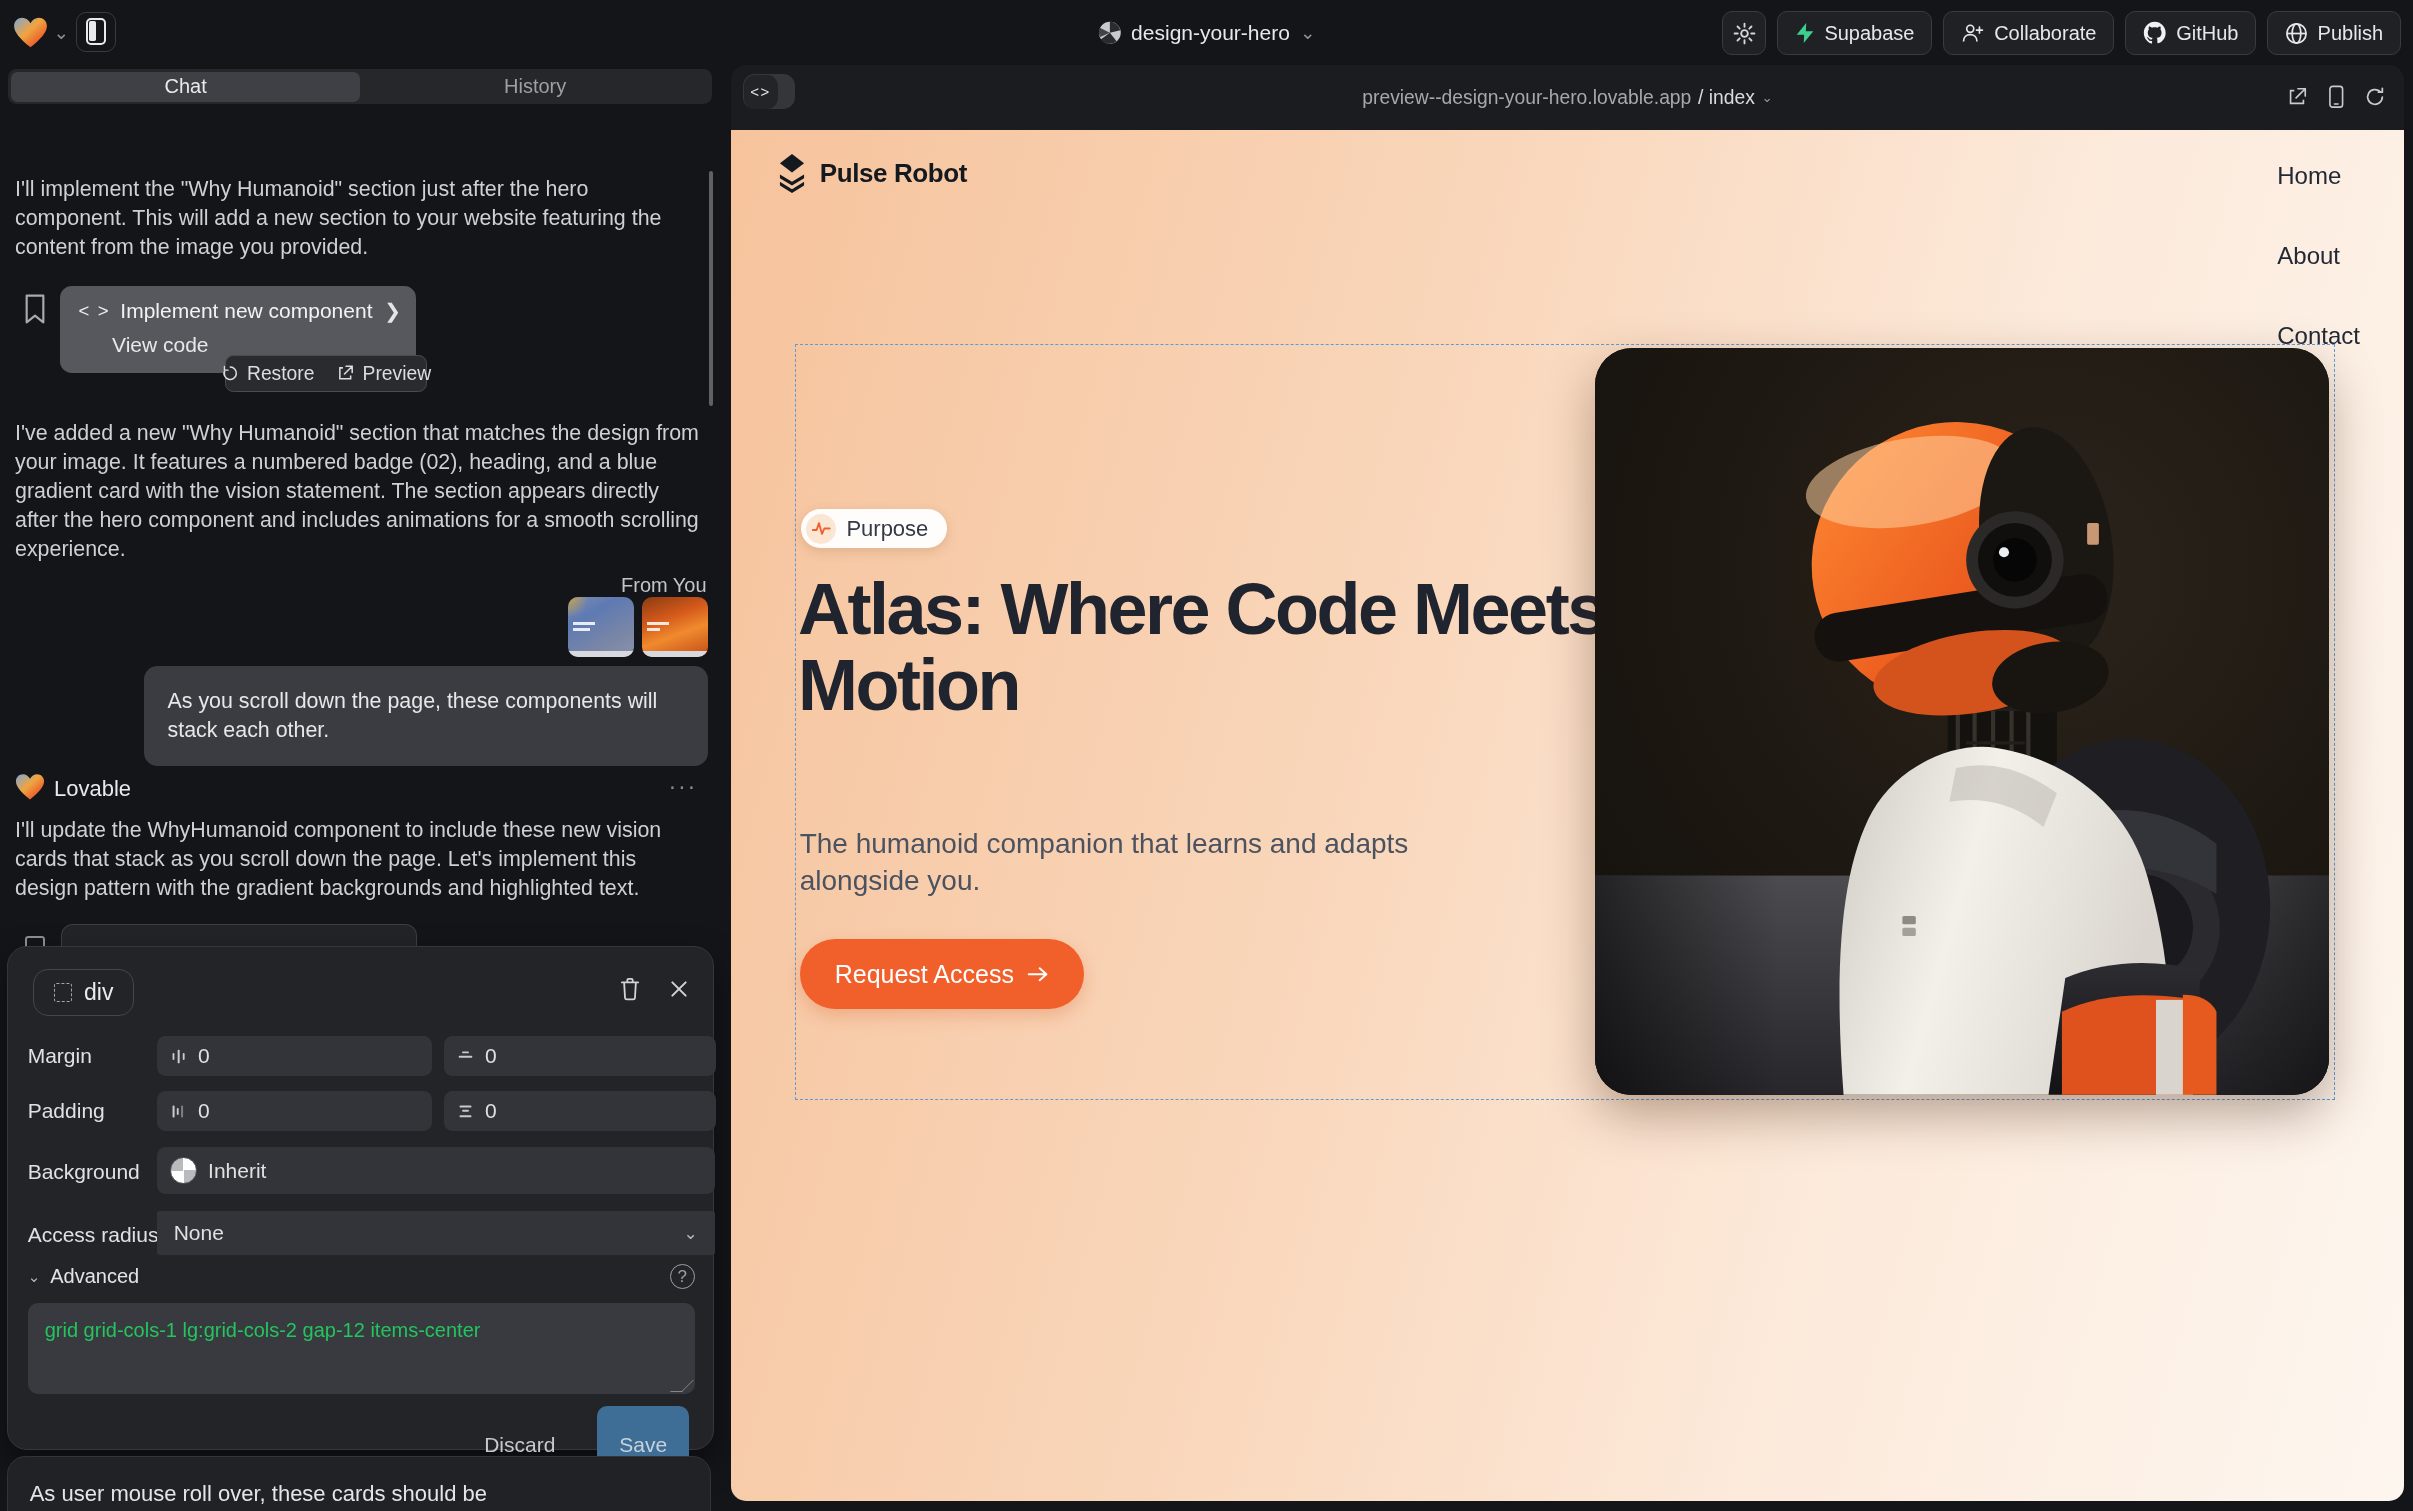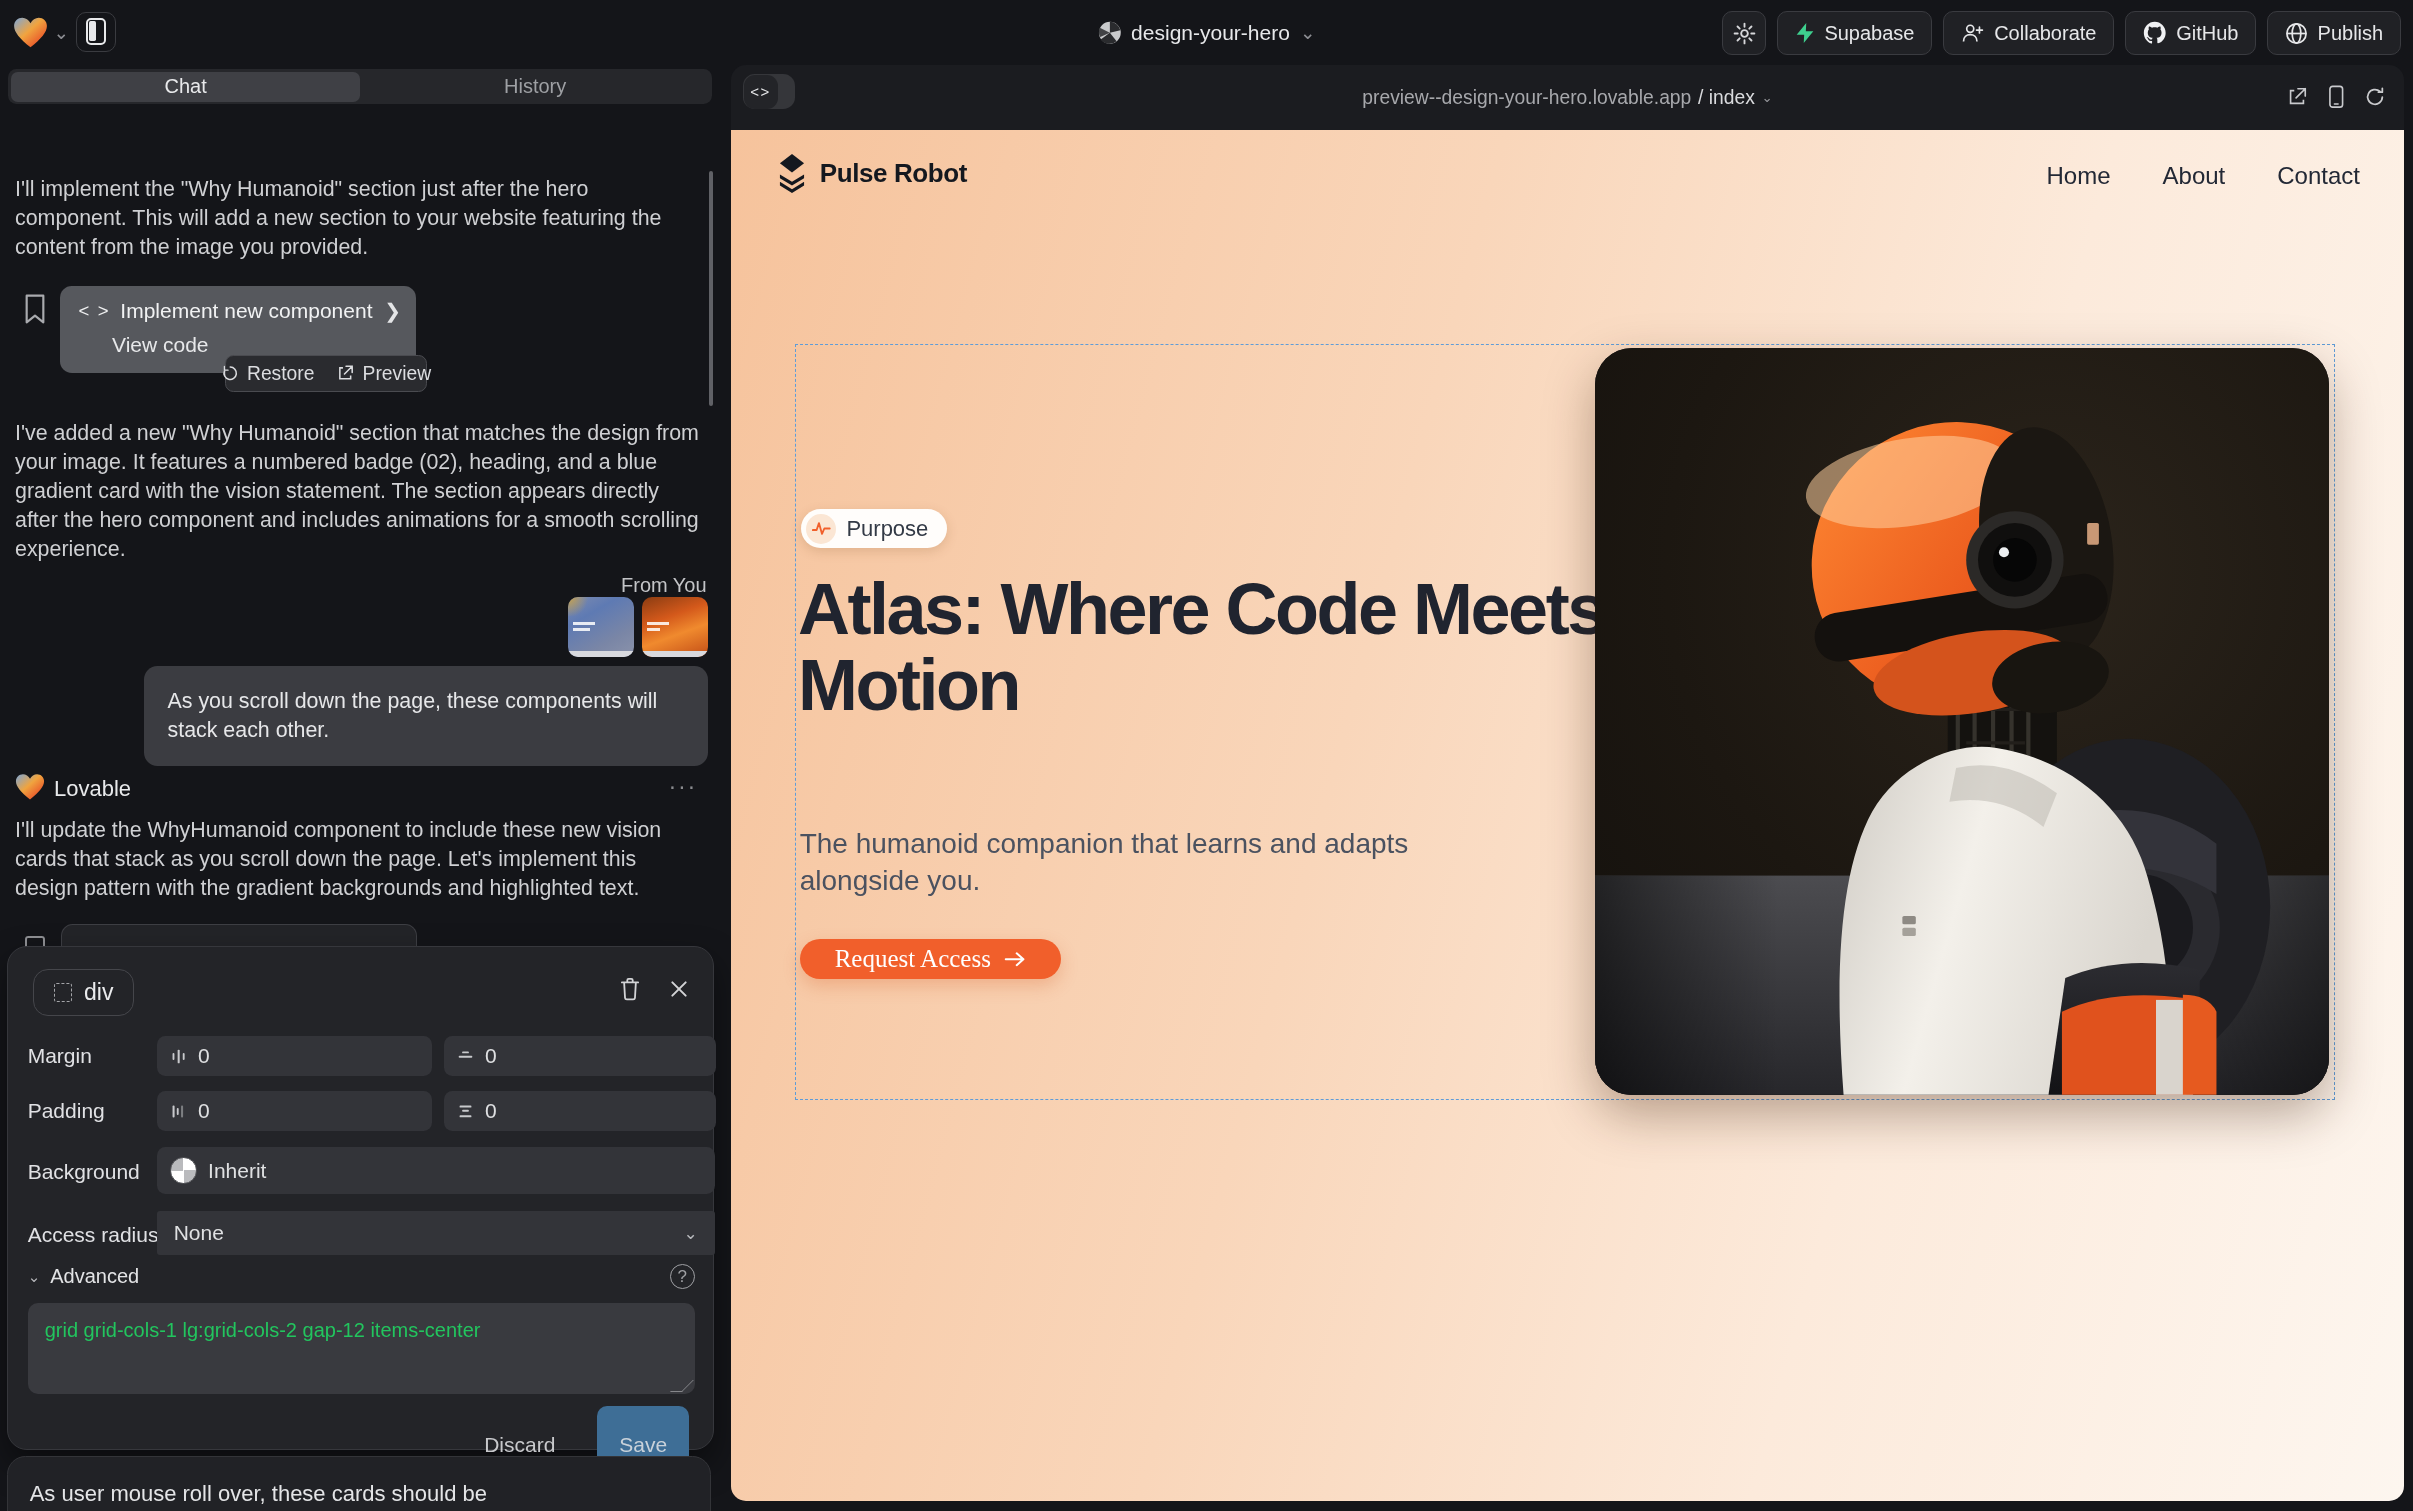--- a/index.html
+++ b/index.html
@@ -89,31 +89,31 @@
   #url-bar .host { color:#a7a8ac; }
   #url-bar .path { color:#dadbde; }
   #url-bar .chev { font-size:13.4px; color:#9a9b9f; }
   #preview-actions { position:absolute; right:18.5px; top:20px; display:flex; gap:18.5px; align-items:center; }
   #preview-actions svg { cursor:pointer; }
 
   
   #site { position:absolute; left:0; top:65px; width:1673px; height:1371px; background:linear-gradient(105deg,#f6c39c 0%,#f9d6ba 38%,#fceadb 68%,#fdf6ef 100%); }
   #site-nav { position:absolute; left:0; top:0; width:100%; height:92px; }
   #brand { position:absolute; left:45px; top:23.5px; display:flex; align-items:center; gap:11.8px; color:#14181f; font-size:26px; font-weight:bold; letter-spacing:-0.4px; }
-  #nav-links { position:absolute; right:44px; top:32px; display:flex; gap:52px; font-size:24px; color:#222835; }
+  #nav-links { position:absolute; right:44px; top:32px; display:flex; gap:52px; font-size:24px; color:#222835;flex-direction:column; }
   #nav-links span { cursor:pointer; }
 
   #selection-outline { position:absolute; left:64px; top:214px; width:1540px; height:756px; border:1.7px dashed #5e9cd8; pointer-events:none; }
 
   #hero-left { position:absolute; left:67px; top:231px; width:840px; }
   #purpose-badge { position:absolute; left:3.4px; top:148px; height:39px; background:#fffdfb; border-radius:839px; display:flex; align-items:center; gap:10px; padding:0 18.5px 0 5px; box-shadow:0 3.4px 11.8px rgba(120,70,30,.18); font-size:22px; color:#333a46; }
   #purpose-badge .icon-wrap { width:30px; height:30px; border-radius:50%; background:#fbe6d4; display:flex; align-items:center; justify-content:center; }
   #hero-heading { position:absolute; left:0px; top:210px; width:848px; font-size:72px; line-height:76px; font-weight:800; color:#20242f; letter-spacing:-2.5px; }
   #hero-sub { position:absolute; left:1.7px; top:464px; width:621px; font-size:28px; line-height:37px; color:#4b5260; }
-  #cta-btn { position:absolute; left:1.7px; top:578px; height:40px; background:#f15f2b; border:none; border-radius:839px; color:#fff; font-size:25px; display:flex; align-items:center; gap:13.4px; padding:0 35px; cursor:pointer; font-family:Liberation Serif, serif; box-shadow:0 6.7px 17px rgba(210,80,25,.25); }
+  #cta-btn { position:absolute; left:1.7px; top:578px; height:70px; background:#f15f2b; border:none; border-radius:839px; color:#fff; font-size:25px; display:flex; align-items:center; gap:13.4px; padding:0 35px; cursor:pointer; font-family:Liberation Sans, sans-serif; box-shadow:0 6.7px 17px rgba(210,80,25,.25); }
 
   #robot-card { position:absolute; left:864px; top:218px; width:734px; height:747px; border-radius:37px; overflow:hidden; background:#0d1016; box-shadow:0 20px 50px rgba(60,30,10,.35); }
 </style>
 </head>
 <body>
 
 <div id="app">
 
   <div id="topbar">
     <div class="heart-btn">

